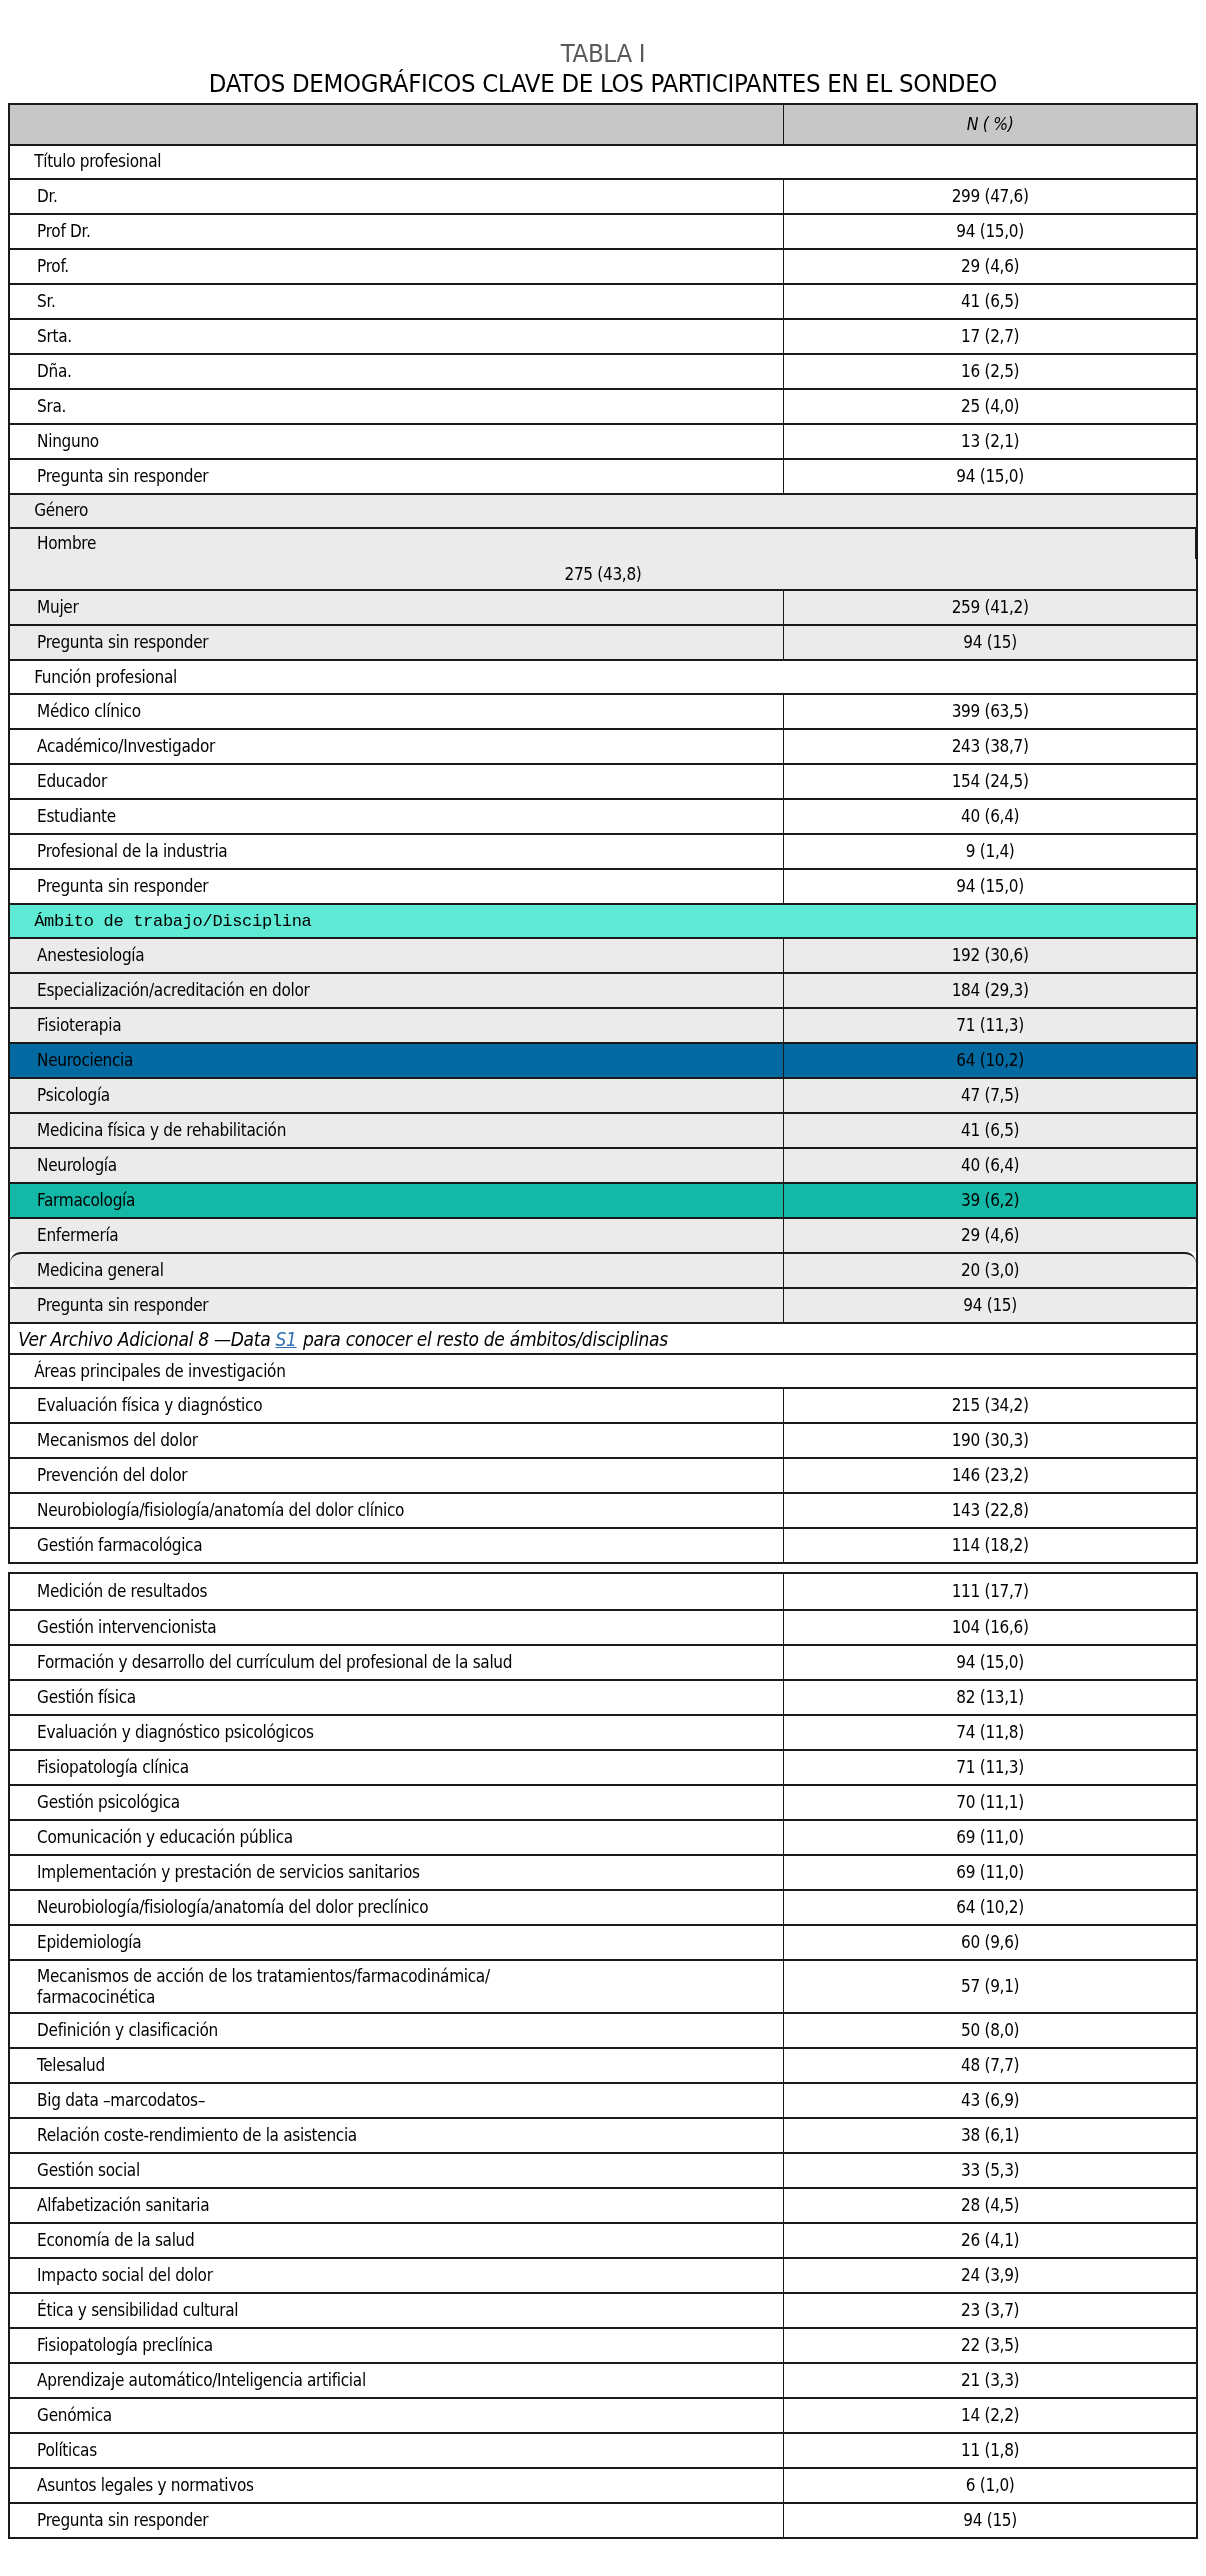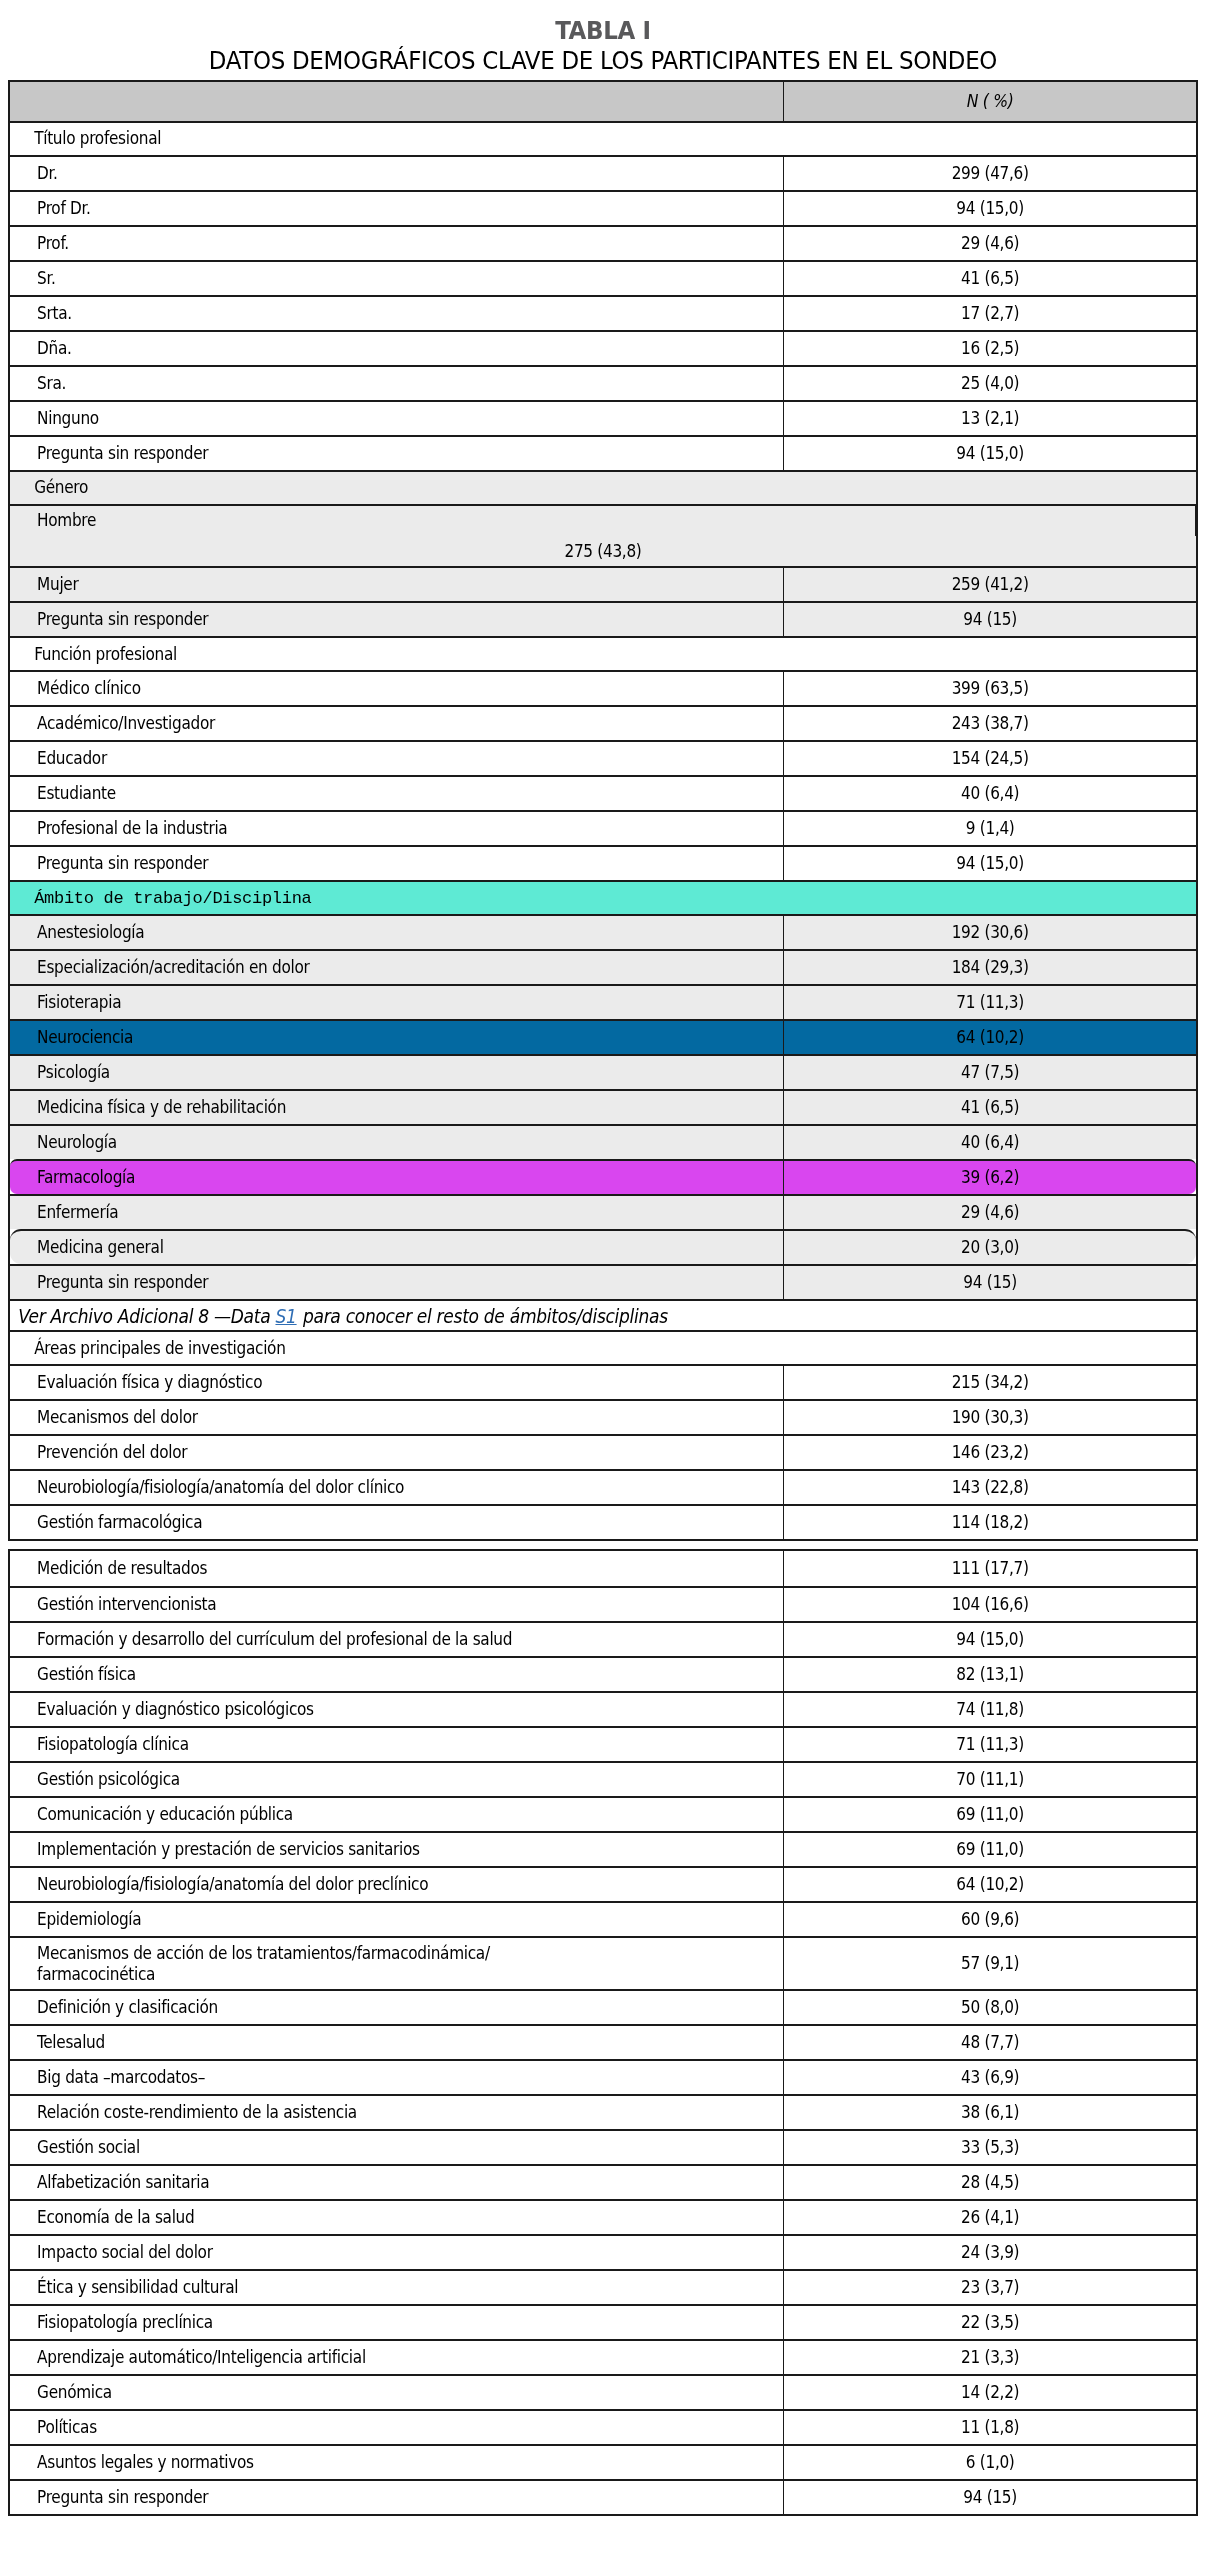--- a/index.html
+++ b/index.html
@@ -9,22 +9,23 @@
     background: #ffffff;
     font-family: "DejaVu Sans", "Liberation Sans", sans-serif;
     font-stretch: condensed;
     letter-spacing: -0.3px;
     color: #000;
   }
   .titleblock { padding-top: 16.2px; text-align: center; }
   .title {
     font-size: 25.5px;
     line-height: 29px;
-    font-weight: bold;
+    font-weight: normal;
     color: #59595b;
+    margin-top: 23px;
   }
   .subtitle {
     font-size: 25.5px;
     line-height: 30px;
     color: #000000;
     margin-bottom: 4.6px;
   }
   #tables { margin: 0 8.1px; }
   .tbl {
     border: 2.3px solid #1a1a1a;
@@ -209,21 +210,21 @@
         <div class="c2 val">47 (7,5)</div>
       </div>
       <div class="row shaded data-row" style="background: rgb(235, 235, 235);">
         <div class="c1 lbl">Medicina física y de rehabilitación</div>
         <div class="c2 val">41 (6,5)</div>
       </div>
       <div class="row shaded data-row" style="background: rgb(235, 235, 235);">
         <div class="c1 lbl">Neurología</div>
         <div class="c2 val">40 (6,4)</div>
       </div>
-      <div class="row shaded data-row" style="background: #d946ef; border-radius: 7px;">
+      <div class="row shaded data-row" style="background: #14b8a6;">
         <div class="c1 lbl">Farmacología</div>
         <div class="c2 val">39 (6,2)</div>
       </div>
       <div class="row shaded data-row" style="background: rgb(235, 235, 235);">
         <div class="c1 lbl">Enfermería</div>
         <div class="c2 val">29 (4,6)</div>
       </div>
       <div class="row shaded data-row" style="background: rgb(235, 235, 235); border-radius: 11px;">
         <div class="c1 lbl">Medicina general</div>
         <div class="c2 val">20 (3,0)</div>

